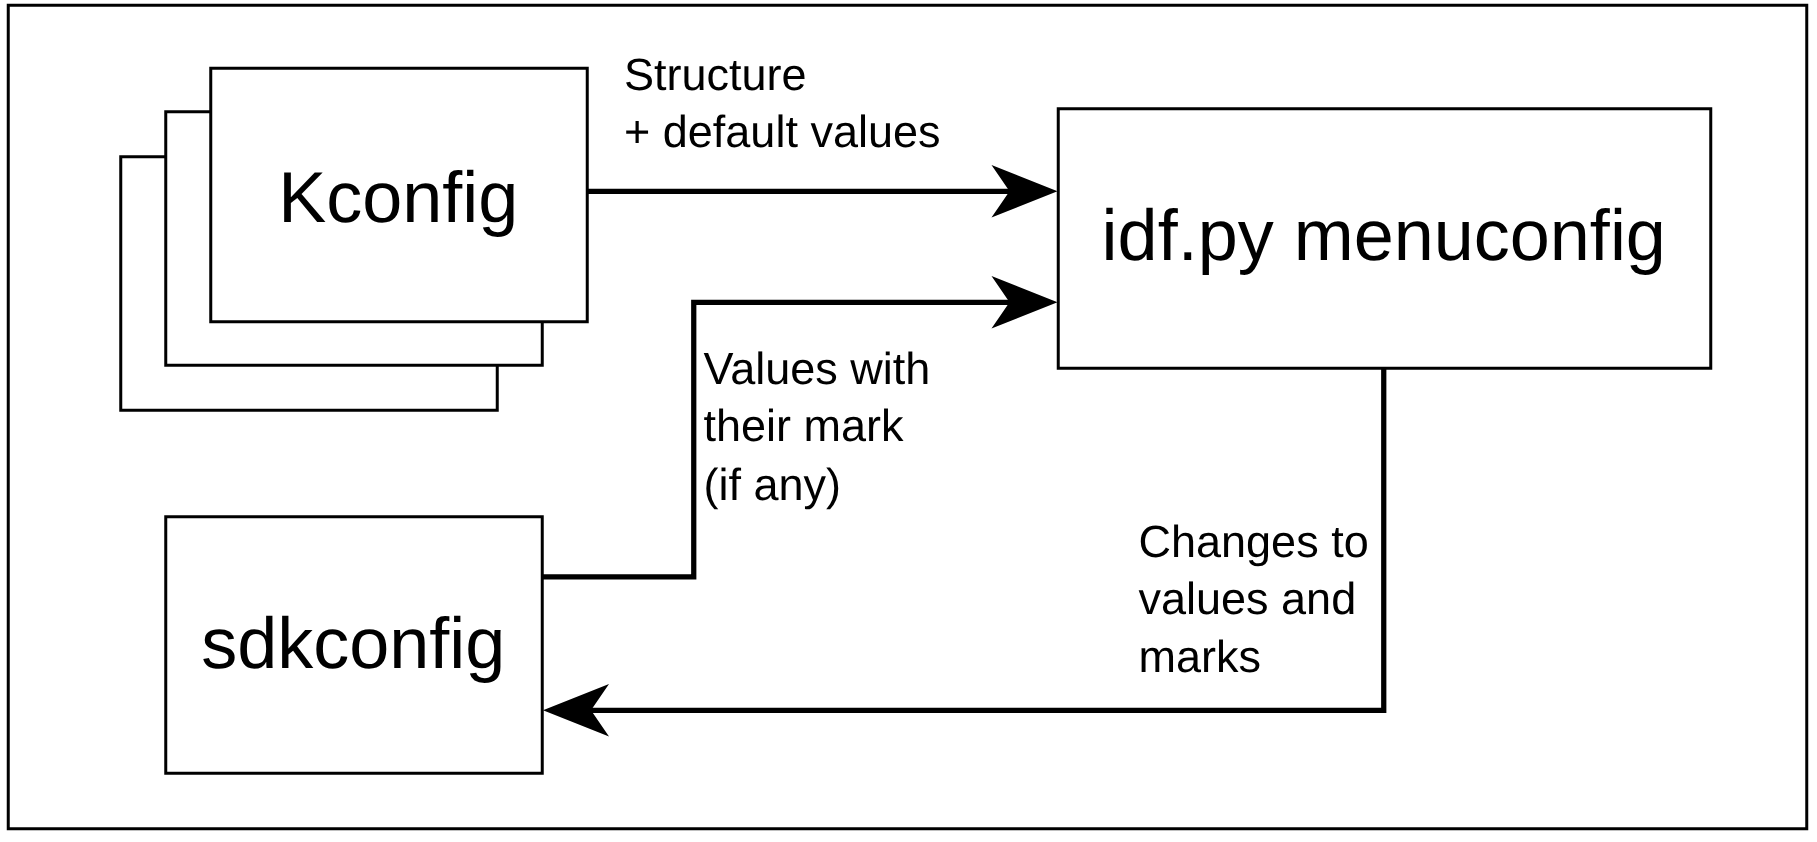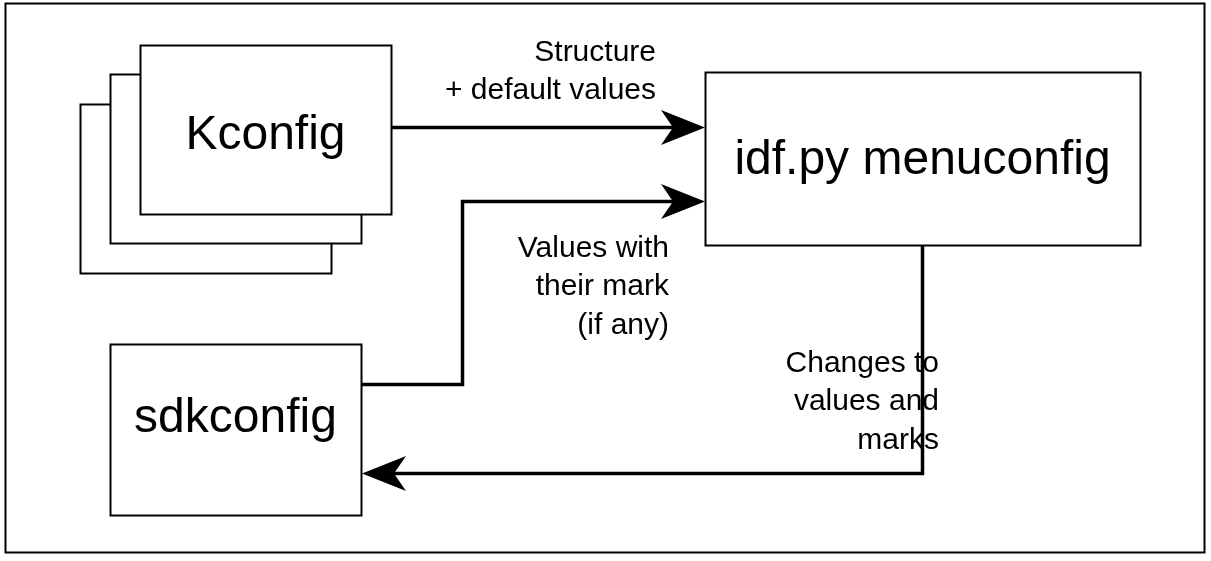--- a/index.html
+++ b/index.html
@@ -29,21 +29,21 @@
     white-space: nowrap;
     line-height: 1.05;
     pointer-events: none;
   }
   .big-label {
     font-size: 48px;
   }
   .edge-label {
     position: absolute;
     color: #000000;
-    text-align: right;
+    text-align: left;
     font-size: 30px;
     line-height: 1.28;
     white-space: pre-line;
     pointer-events: none;
   }
 </style>
 </head>
 <body>
 
 <div id="canvas">
@@ -74,26 +74,26 @@
       <path d="M 922.5 245 L 922.5 473.5 L 381 473.5" fill="none" stroke="#000000" stroke-width="3.5" stroke-linejoin="miter"></path>
       <path d="M 362 473.5 L 406 456 L 394 473.5 L 406 491 Z" fill="#000000" stroke="none"></path>
     </g>
 
   </svg>
 
   <div class="node-label big-label" style="left:140px; top:108px; width:251px;">Kconfig</div>
 
   <div class="node-label big-label" style="left:705px; top:133px; width:435px;">idf.py menuconfig</div>
 
-  <div class="node-label big-label" style="left:110px; top:391px; width:251px;">sdkconfig</div>
+  <div class="node-label big-label" style="left:110px; top:405px; width:251px;">sdkconfig</div>
 
   <div class="edge-label" style="left:416px; top:32px; width:240px;">Structure
 + default values</div>
 
-  <div class="edge-label" style="left:469px; top:228px; width:160px;margin-left:40px;">Values with
+  <div class="edge-label" style="left:469px; top:228px; width:160px;">Values with
 their mark
 (if any)</div>
 
   <div class="edge-label" style="left:759px; top:343px; width:180px;">Changes to
 values and
 marks</div>
 
 </div>
 
 </body></html>

